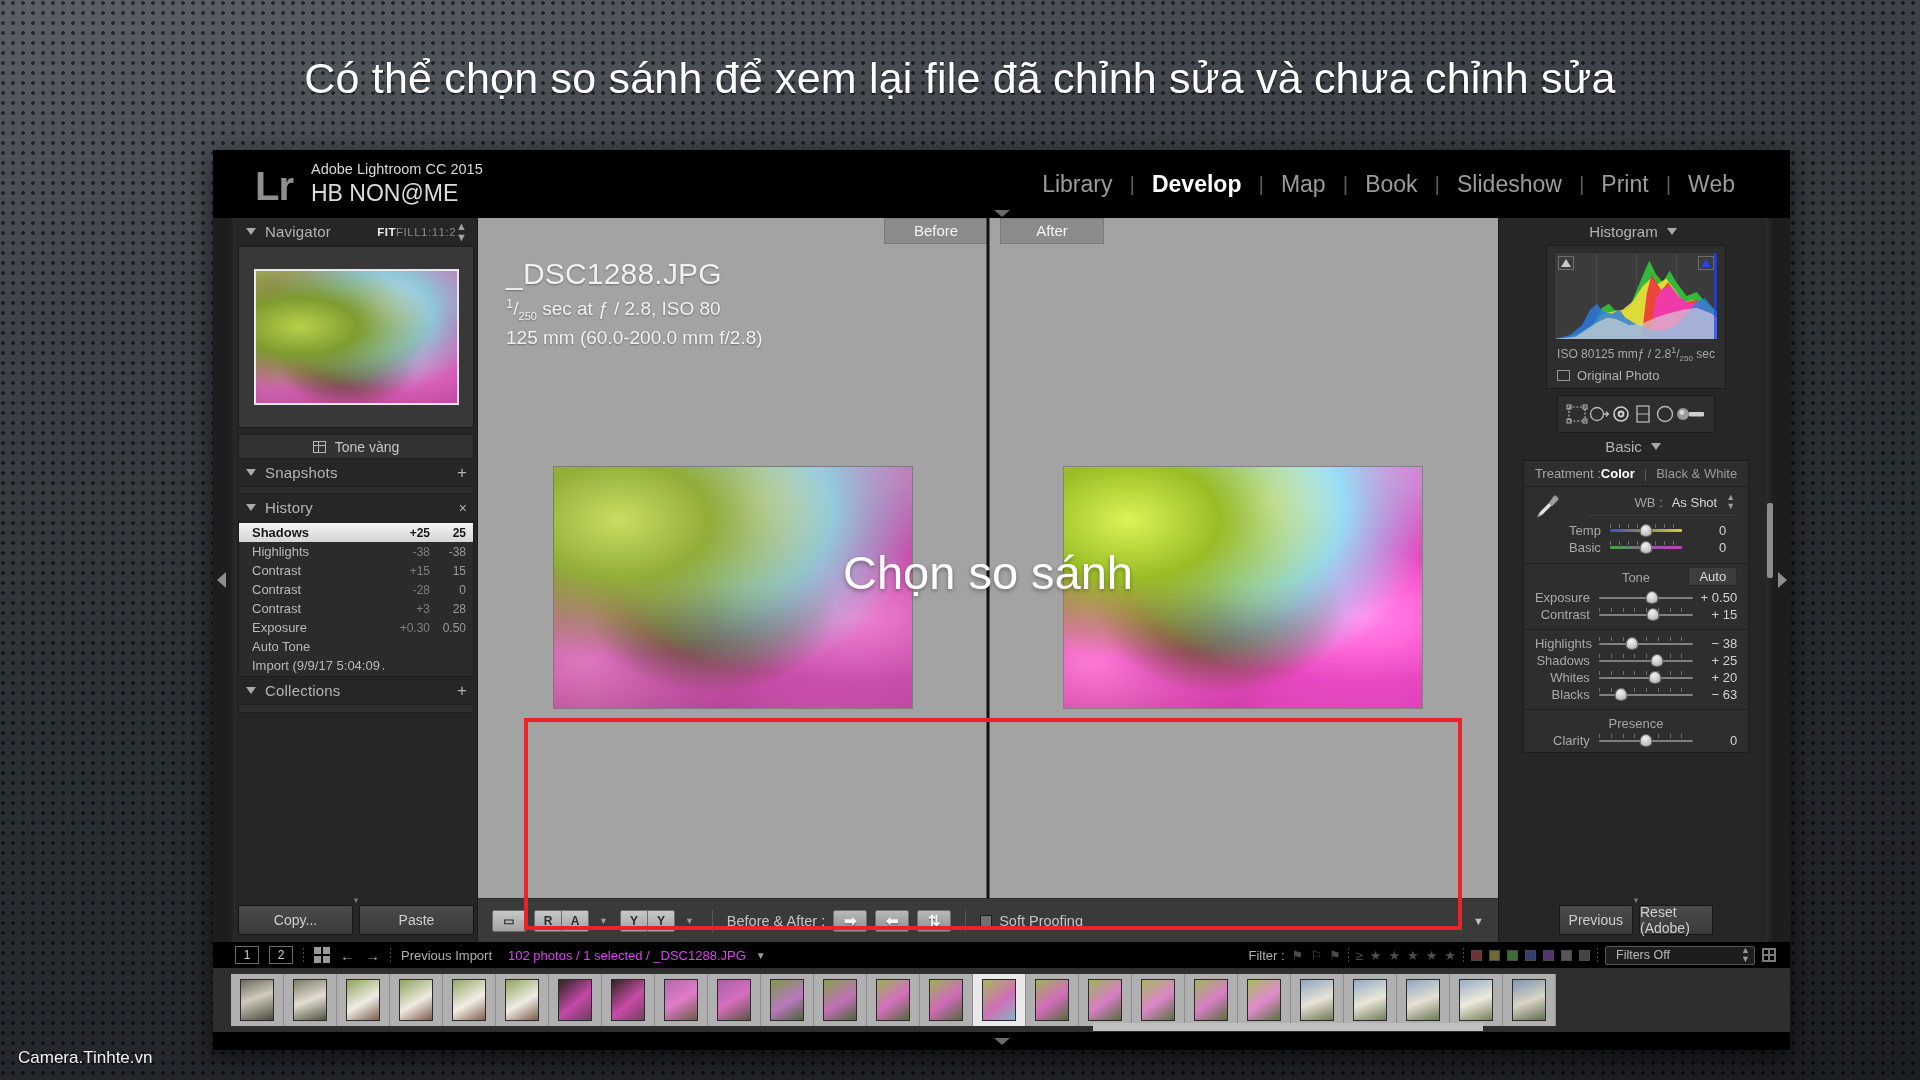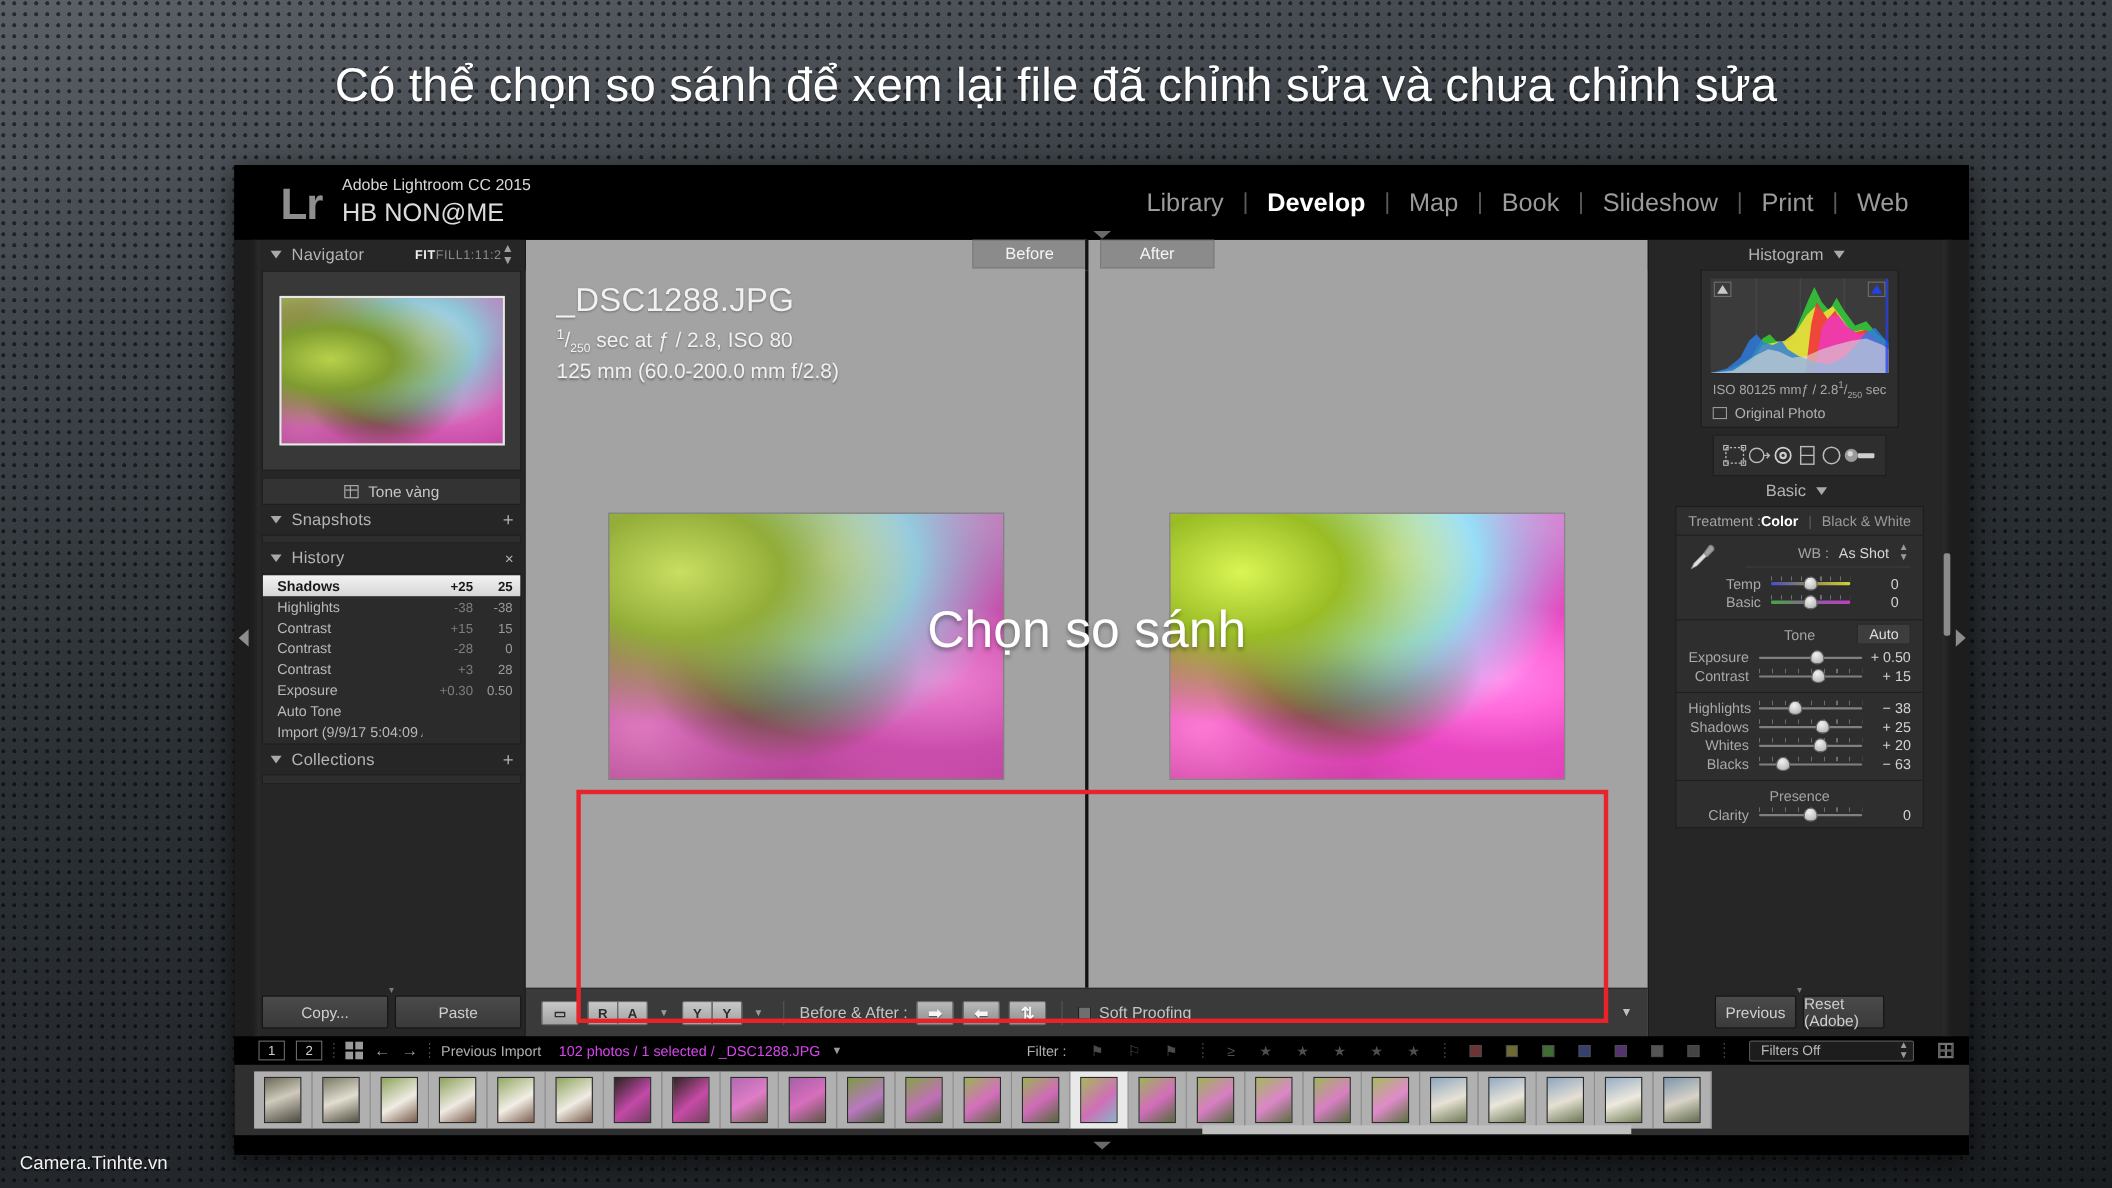--- a/index.html
+++ b/index.html
@@ -395,21 +395,21 @@
   .pg-btn {
     width: 24px; height: 18px; border: 1px solid #6a6a6a; color:#d0d0d0;
     display:flex; align-items:center; justify-content:center; font-size: 12px;
   }
   .grid-btn { display:grid; grid-template-columns: 7px 7px; grid-template-rows: 7px 7px; gap:2px; }
   .grid-btn i { background:#9a9a9a; display:block; }
   .arrow-ico { color: #9a9a9a; font-size: 15px; }
   .dotsep { width:1px; height: 14px; background: repeating-linear-gradient(180deg,#4a4a4a 0 2px, transparent 2px 4px); }
   .sb-text { color: #b0b0b0; }
   .sb-mid { margin-left: 6px; color:#d946ef; white-space: nowrap; }
-  .filter-zone { margin-left: auto; display:flex; align-items:center; gap:22px; }
+  .filter-zone { margin-left: auto; display:flex; align-items:center; gap:7px; }
   .flagico { color:#4b4b4b; font-size:13px; }
   .starico { color:#4f4f4f; font-size:13px; }
   .swatch { width:11px; height:11px; border:1px solid #4a4a4a; }
   .filters-off {
     display:flex; align-items:center; justify-content:space-between;
     width: 150px; height: 19px; background: #1d1d1d; border:1px solid #555;
     color:#b9b9b9; font-size:12.5px; padding: 0 4px 0 10px; border-radius:2px;
   }
   .spin { color:#9a9a9a; font-size:9px; line-height:1; text-align:center; }
   .grid2 { width:14px;height:14px;border:1px solid #7a7a7a; display:grid; grid-template-columns:1fr 1fr; grid-template-rows:1fr 1fr;}

